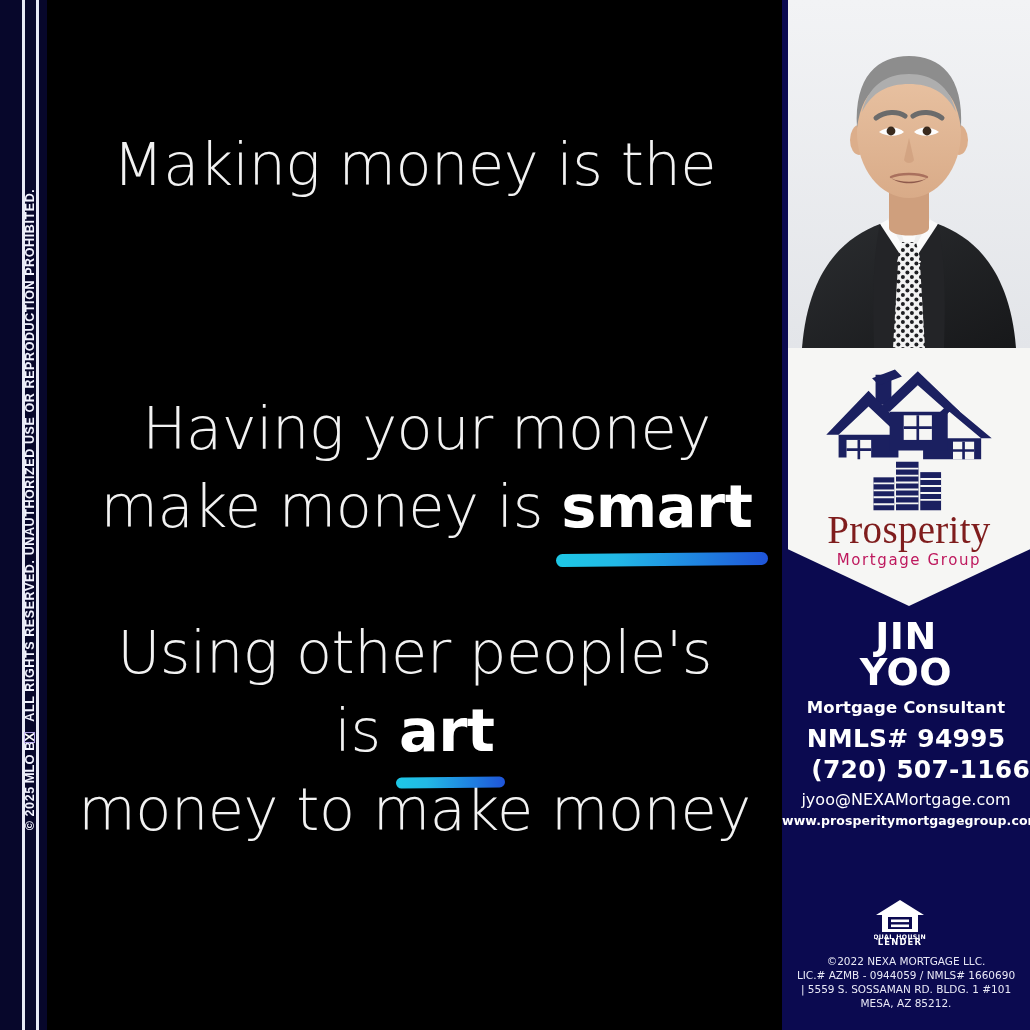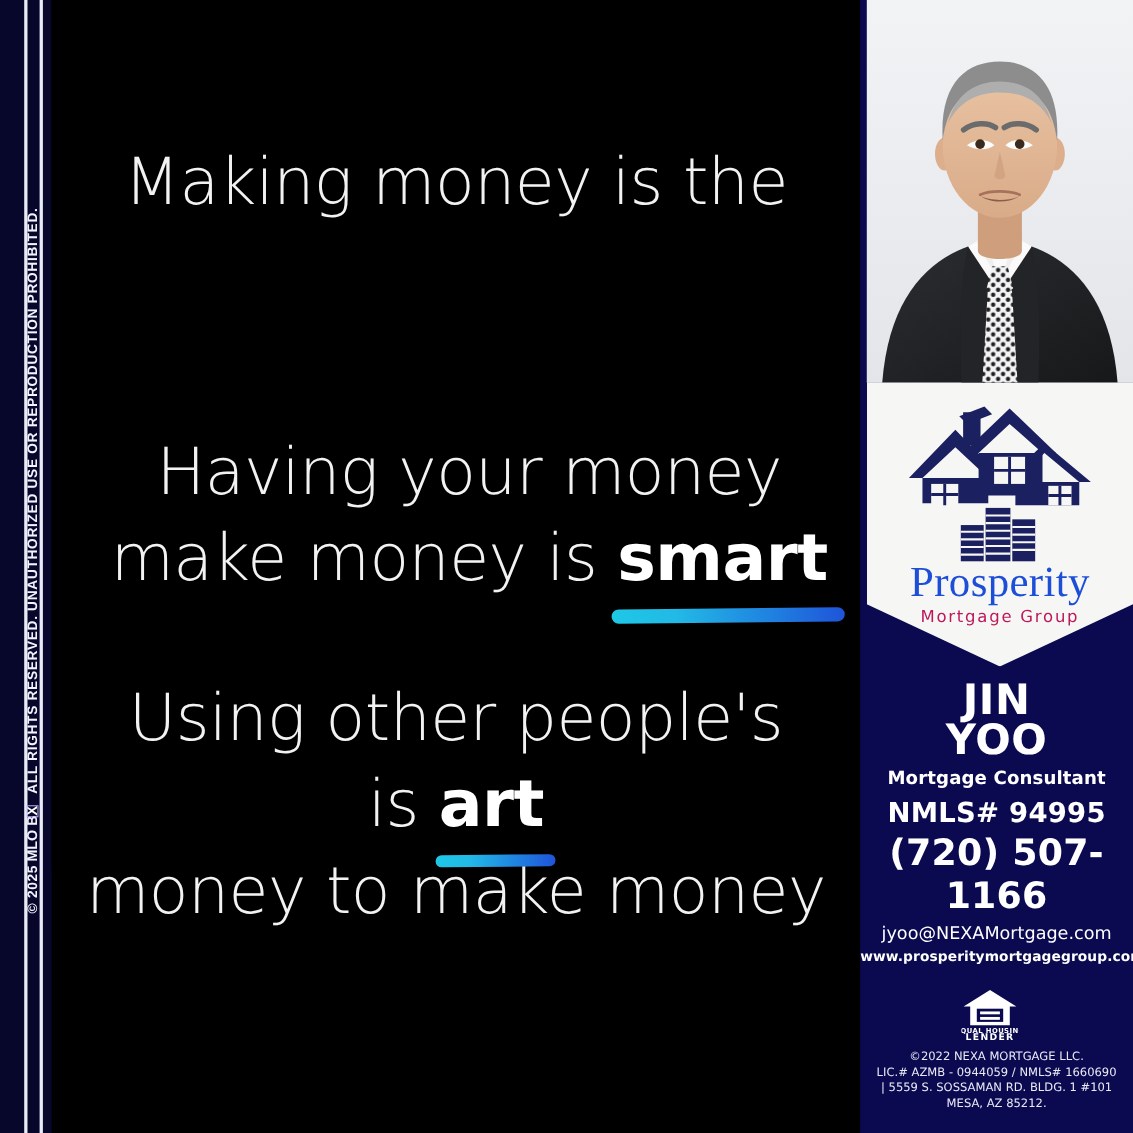--- a/index.html
+++ b/index.html
@@ -64,33 +64,33 @@
   .plate{
     position:absolute;left:6px;top:348px;width:242px;height:258px;
     background:#f6f6f4;
     clip-path:polygon(0 0,100% 0,100% 78%,50% 100%,0 78%);
   }
   .plate-inner{position:absolute;inset:0;display:flex;flex-direction:column;align-items:center;padding-top:8px;}
   .houses{width:176px;height:108px;display:block;}
   .bars{width:78px;height:52px;display:block;margin-top:-4px;}
   .brandname{
     font-family:"Liberation Serif",serif;
-    font-size:39px;color:#1d4ed8;line-height:1;margin-top:-2px;letter-spacing:.3px;
+    font-size:39px;color:#7f1d1d;line-height:1;margin-top:-2px;letter-spacing:.3px;
   }
   .brandsub{
     font-family:"DejaVu Sans",sans-serif;
     font-size:15px;color:#be185d;letter-spacing:1.6px;margin-top:2px;
   }
 
   
   .contact{position:absolute;left:0;top:618px;width:248px;text-align:center;color:#fff;}
   .nm{font-family:"DejaVu Sans",sans-serif;font-weight:bold;font-size:38px;line-height:.96;letter-spacing:.5px;}
   .role{font-family:"DejaVu Sans",sans-serif;font-weight:bold;font-size:16.5px;margin-top:7px;letter-spacing:.1px;}
   .nmls{font-family:"DejaVu Sans",sans-serif;font-weight:bold;font-size:25px;margin-top:7px;letter-spacing:.2px;}
-  .phone{font-family:"DejaVu Sans",sans-serif;font-weight:bold;font-size:33px;margin-top:2px;letter-spacing:.2px;}
+  .phone{font-family:"DejaVu Sans",sans-serif;font-weight:bold;font-size:25px;margin-top:2px;letter-spacing:.2px;text-align:right;}
   .mail{font-family:"DejaVu Sans",sans-serif;font-size:16px;margin-top:6px;}
   .web{font-family:"DejaVu Sans",sans-serif;font-weight:bold;font-size:12.5px;margin-top:4px;letter-spacing:.1px;}
 
   
   .ehl{position:absolute;left:0;top:898px;width:236px;display:flex;justify-content:center;}
   .ehl svg{display:block;}
   .legal{
     position:absolute;left:0;top:955px;width:248px;text-align:center;
     font-family:"DejaVu Sans",sans-serif;font-size:10.5px;line-height:1.32;color:#e9e9f6;
   }

